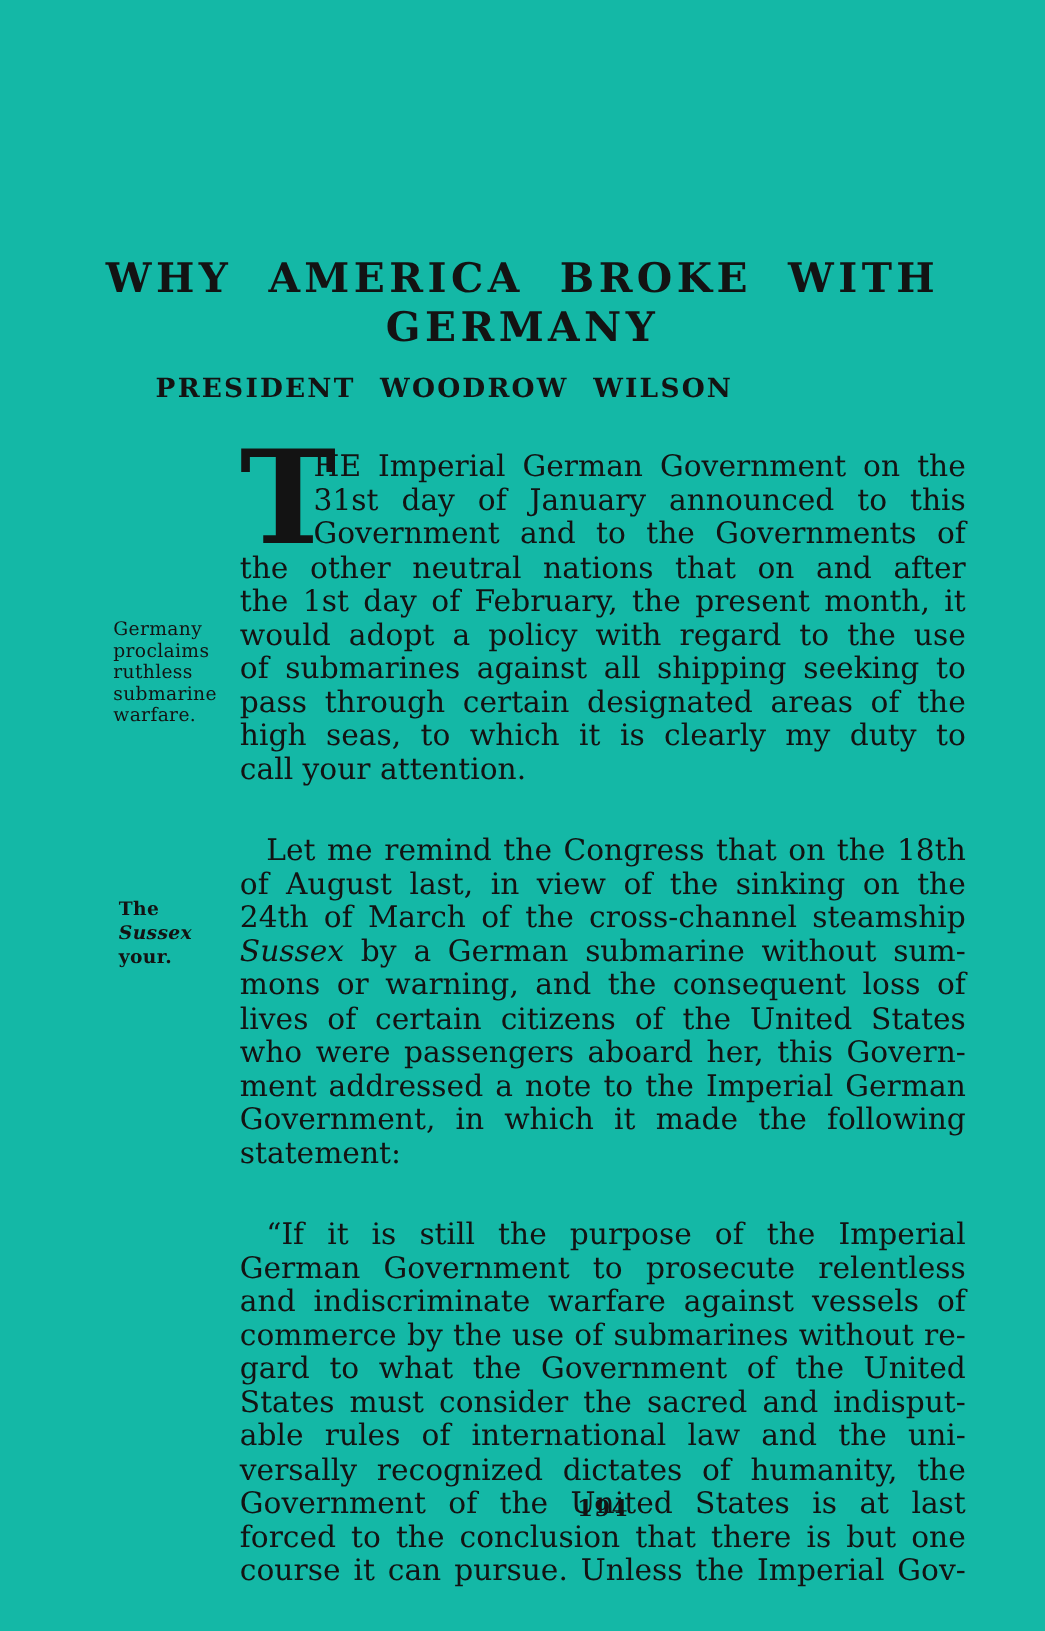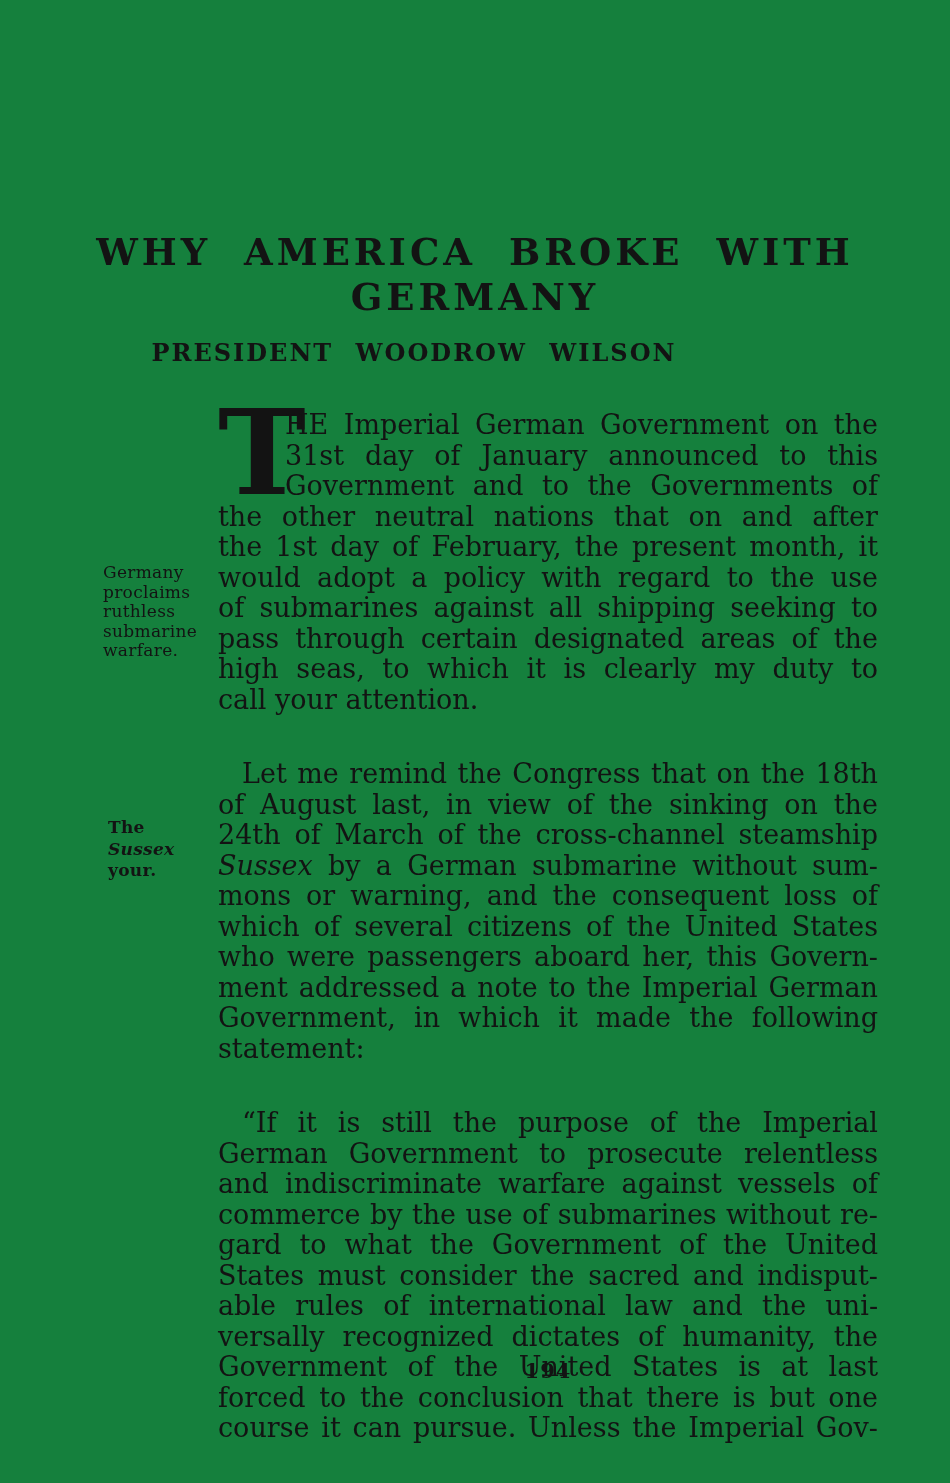--- a/index.html
+++ b/index.html
@@ -8,42 +8,42 @@
     width: 950px;
     height: 1483px;
     position: relative;
     font-family: "DejaVu Serif", "Liberation Serif", serif;
     color: #131313;
     overflow: hidden;
   }
   .page {
     position: absolute;
     inset: 0;
-    background: #15803d;
+    background: #14b8a6;
   }
   
   .title-block {
     position: absolute;
     top: 230px;
     left: 0;
     width: 950px;
     text-align: center;
   }
   .title-line {
     font-size: 37px;
     font-weight: bold;
     letter-spacing: 4px;
     word-spacing: 16px;
     line-height: 45px;
     white-space: nowrap;
   }
   .subtitle {
     position: absolute;
     top: 338px;
-    left: 15px;
+    left: 5px;
     width: 798px;
     text-align: center;
     font-size: 24px;
     font-weight: bold;
     letter-spacing: 2px;
     word-spacing: 12px;
     white-space: nowrap;
   }
   
   .mnote {
@@ -144,21 +144,21 @@
     <div class="line">high seas, to which it is clearly my duty to</div>
     <div class="line lastline">call your attention.</div>
 
     <div class="line indent">Let me remind the Congress that on the 18th</div>
     <div class="line">of August last, in view of the sinking on the</div>
     <div class="line">24th of March of the cross-channel steamship</div>
     <div class="line">
       <i>Sussex</i><span> by a German submarine without sum-</span>
     </div>
     <div class="line">mons or warning, and the consequent loss of</div>
-    <div class="line">which of several citizens of the United States</div>
+    <div class="line">lives of certain citizens of the United States</div>
     <div class="line">who were passengers aboard her, this Govern-</div>
     <div class="line">ment addressed a note to the Imperial German</div>
     <div class="line">Government, in which it made the following</div>
     <div class="line lastline">statement:</div>
 
     <div class="line indent">“If it is still the purpose of the Imperial</div>
     <div class="line">German Government to prosecute relentless</div>
     <div class="line">and indiscriminate warfare against vessels of</div>
     <div class="line">commerce by the use of submarines without re-</div>
     <div class="line">gard to what the Government of the United</div>

